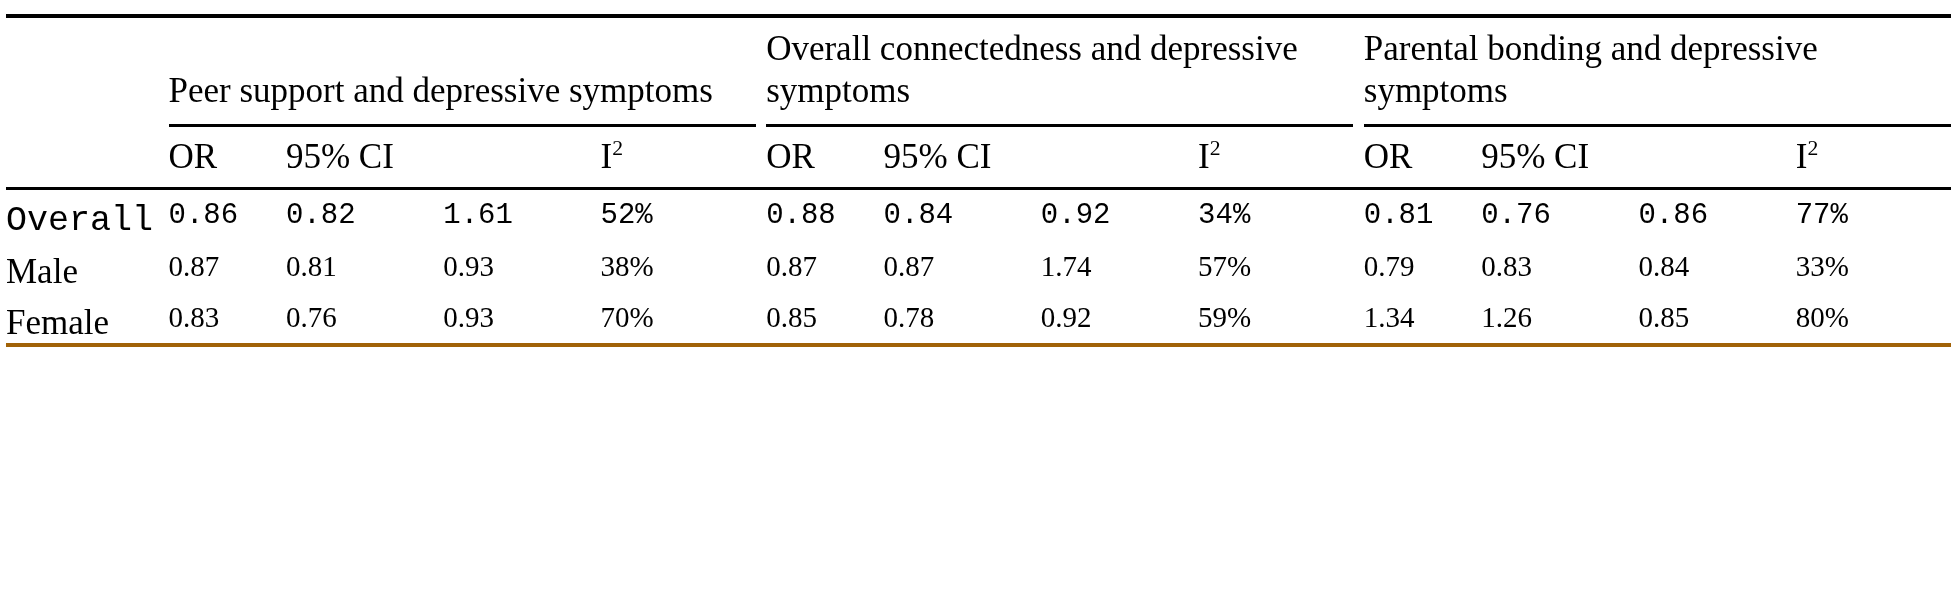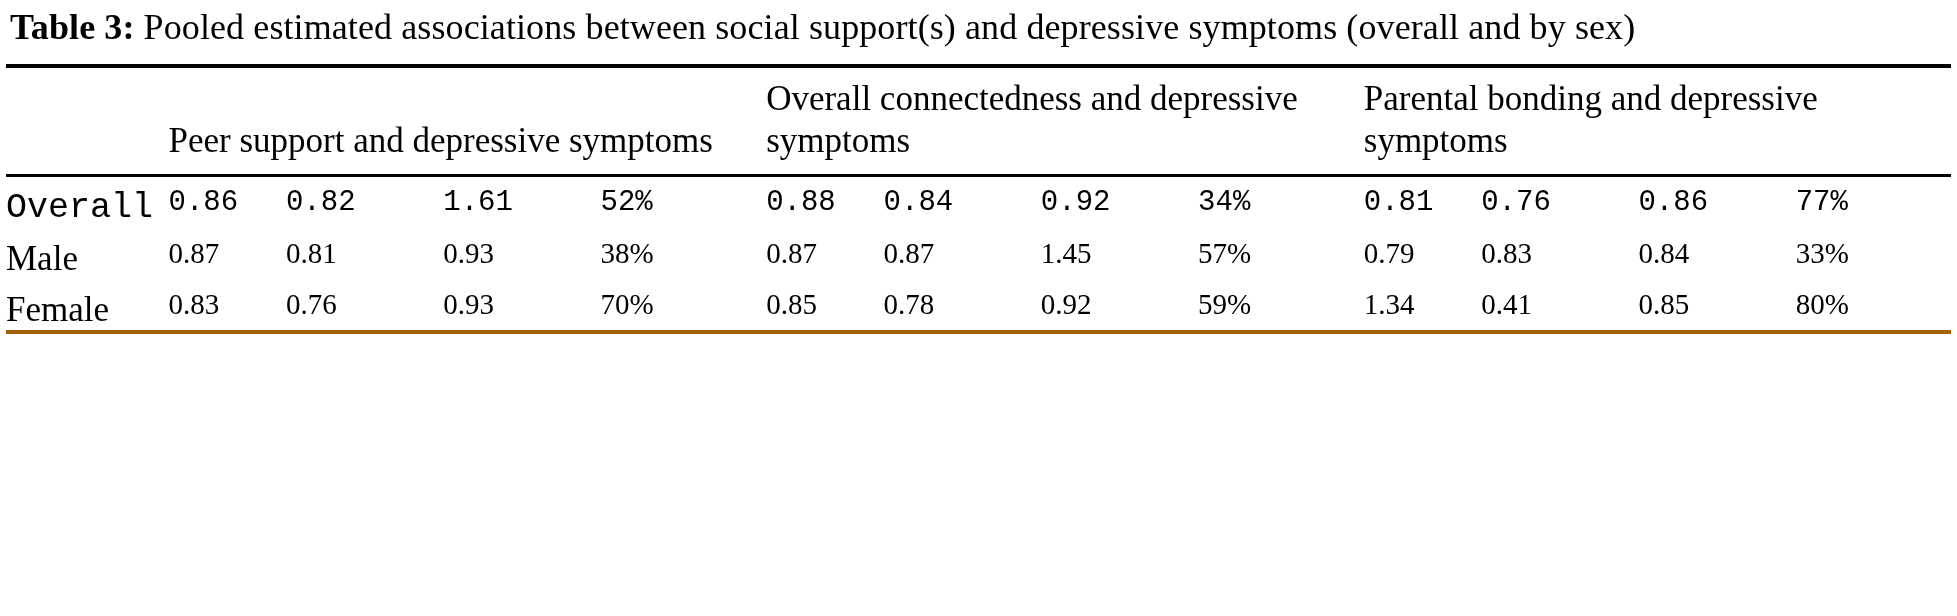--- a/index.html
+++ b/index.html
@@ -92,23 +92,20 @@
   col.c-ci1   { width: 150px; }
   col.c-ci2   { width: 150px; }
   col.c-i2    { width: 148px; }
   col.c-gap   { width: 10px; }
 </style>
 </head>
 <body>
 
 <div class="page">
 
-  <div class="caption">
-    <span class="cap-label">Table 3:</span><span> Pooled estimated associations between social support(s) and depressive symptoms (overall and by sex)</span>
-  </div>
 
   <table class="tbl">
     <colgroup>
       <col class="c-label">
       <col class="c-or">
         <col class="c-ci1">
         <col class="c-ci2">
         <col class="c-i2">
       <col class="c-gap">
       <col class="c-or">
@@ -126,20 +123,34 @@
 
       <tr class="rule-top">
         <td></td>
         <td class="grp-head" colspan="4">Peer support and depressive symptoms</td>
         <td></td>
         <td class="grp-head" colspan="4">Overall connectedness and depressive symptoms</td>
         <td></td>
         <td class="grp-head" colspan="4">Parental bonding and depressive symptoms</td>
       </tr>
 
+      <tr>
+        <td></td>
+        <td class="sub-head grp-rule">OR</td>
+        <td class="sub-head grp-rule" colspan="2">95% CI</td>
+        <td class="sub-head grp-rule"><span>I</span><sup>2</sup></td>
+        <td></td>
+        <td class="sub-head grp-rule">OR</td>
+        <td class="sub-head grp-rule" colspan="2">95% CI</td>
+        <td class="sub-head grp-rule"><span>I</span><sup>2</sup></td>
+        <td></td>
+        <td class="sub-head grp-rule">OR</td>
+        <td class="sub-head grp-rule" colspan="2">95% CI</td>
+        <td class="sub-head grp-rule"><span>I</span><sup>2</sup></td>
+      </tr>
 
       <tr class="rule-mid">
         <td class="rowlabel">Overall</td>
         <td class="datacell">0.86</td>
         <td class="datacell">0.82</td>
         <td class="datacell">1.61</td>
         <td class="datacell">52%</td>
         <td></td>
         <td class="datacell">0.88</td>
         <td class="datacell">0.84</td>
@@ -154,21 +165,21 @@
 
       <tr>
         <td class="rowlabel">Male</td>
         <td class="datacell">0.87</td>
         <td class="datacell">0.81</td>
         <td class="datacell">0.93</td>
         <td class="datacell">38%</td>
         <td></td>
         <td class="datacell">0.87</td>
         <td class="datacell">0.87</td>
-        <td class="datacell">1.45</td>
+        <td class="datacell">1.74</td>
         <td class="datacell">57%</td>
         <td></td>
         <td class="datacell">0.79</td>
         <td class="datacell">0.83</td>
         <td class="datacell">0.84</td>
         <td class="datacell">33%</td>
       </tr>
 
       <tr class="rule-bot">
         <td class="rowlabel">Female</td>
@@ -176,21 +187,21 @@
         <td class="datacell">0.76</td>
         <td class="datacell">0.93</td>
         <td class="datacell">70%</td>
         <td></td>
         <td class="datacell">0.85</td>
         <td class="datacell">0.78</td>
         <td class="datacell">0.92</td>
         <td class="datacell">59%</td>
         <td></td>
         <td class="datacell">1.34</td>
-        <td class="datacell">0.41</td>
+        <td class="datacell">1.26</td>
         <td class="datacell">0.85</td>
         <td class="datacell">80%</td>
       </tr>
     </tbody>
   </table>
 
 
 </div>
 
 </body></html>

